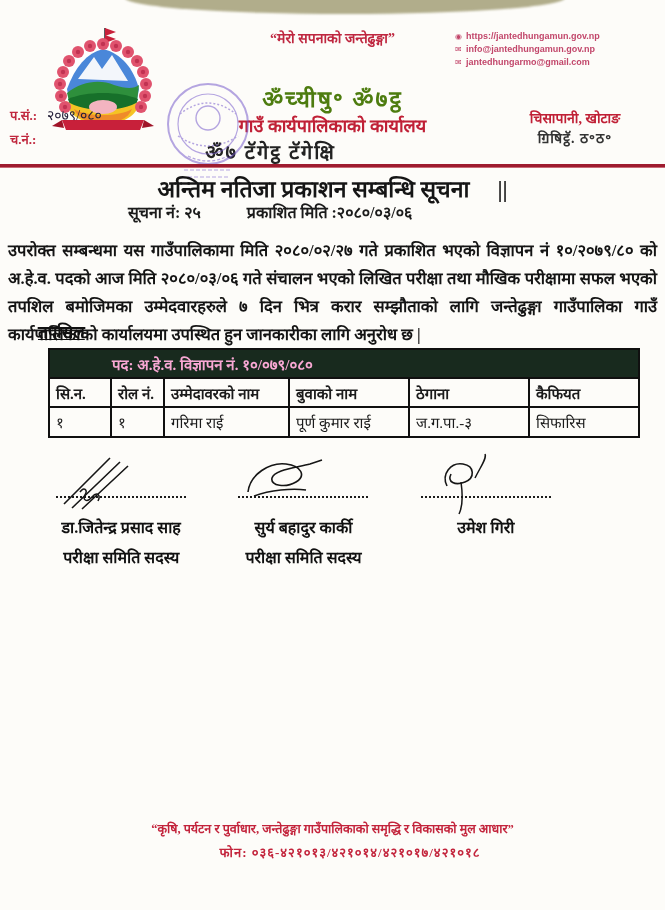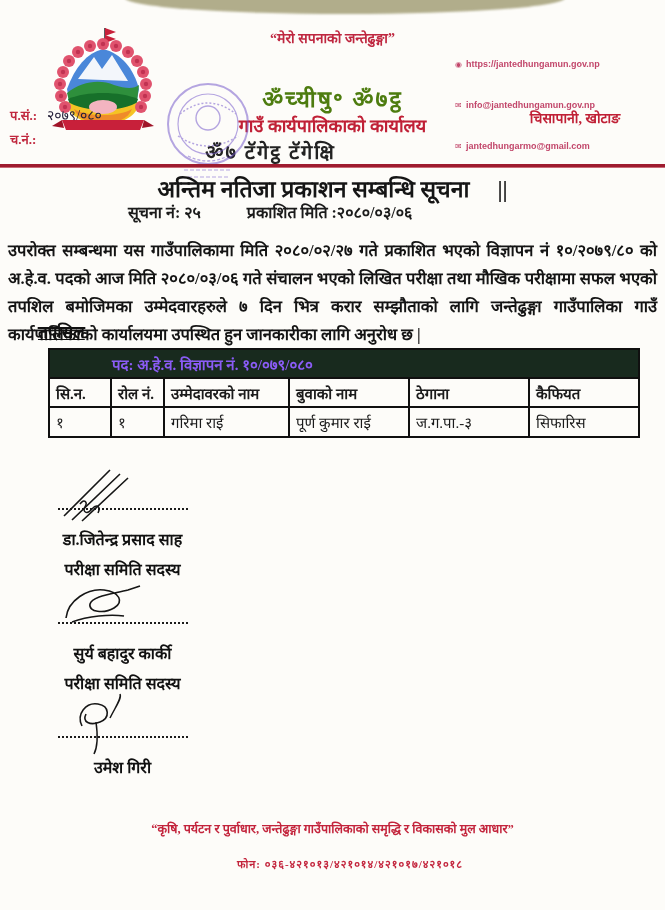--- a/index.html
+++ b/index.html
@@ -34,21 +34,21 @@
   }
   .script2{
     position:absolute;top:138px;left:0;width:541px;text-align:center;
     color:#222;font-size:20px;font-weight:bold;letter-spacing:2px;
   }
   .refs{position:absolute;left:10px;top:104px;font-size:13px;line-height:24px;}
   .refs .lbl{color:#c0273e;font-weight:bold;}
   .refs .val{color:#24203a;font-weight:normal;font-size:14px;margin-left:10px;}
   .contacts{position:absolute;left:455px;top:30px;font-size:9px;line-height:12px;
     color:#c2476b;font-family:"Liberation Sans","DejaVu Sans",sans-serif;font-weight:bold;}
-  .contacts .row{white-space:nowrap;margin-top:28px;}
+  .contacts .row{white-space:nowrap;}
   .contacts .ic{display:inline-block;width:11px;color:#c2476b;font-size:8px;}
   .addr{position:absolute;left:495px;top:108px;width:160px;text-align:center;
     color:#c02036;font-weight:bold;font-size:14px;}
   .addr-script{position:absolute;left:495px;top:128px;width:160px;text-align:center;
     color:#333;font-weight:bold;font-size:14px;letter-spacing:1px;}
   .stamp{
     position:absolute;left:158px;top:78px;width:100px;height:104px;
     opacity:.5;filter:blur(.7px);pointer-events:none;
   }
   .red-rule{
@@ -74,43 +74,42 @@
     text-decoration:underline;color:#111;margin-left:30px;
   }
   
   .result-table{
     position:absolute;top:348px;left:48px;width:590px;
     border-collapse:collapse;table-layout:fixed;
     font-size:15px;
   }
   .result-table td{border:2px solid #101010;padding:2px 6px;height:24px;}
   .result-table .cap{
-    background:#182a1e;color:#8b5cf6;font-weight:bold;padding-left:62px;height:23px;
+    background:#182a1e;color:#f9a8d4;font-weight:bold;padding-left:62px;height:23px;
   }
   .result-table .hdr td{font-weight:bold;height:23px;}
   
   .sigs{
-    position:absolute;top:466px;left:0;width:611px;
+    position:absolute;top:454px;left:0;width:611px;
     display:flex;justify-content:space-between;box-sizing:border-box;
     padding:0 34px 0 30px;
-    flex-direction:column;
   }
   .sig-block{position:relative;width:185px;text-align:center;}
   .sig-art{position:absolute;left:28px;top:-2px;}
   .sig-dots{margin-top:42px;border-bottom:2.5px dotted #1c1c1c;height:0;width:130px;
     display:inline-block;}
   .sig-name{margin-top:14px;font-size:16px;font-weight:bold;color:#111;}
   .sig-role{margin-top:8px;font-size:16px;font-weight:bold;color:#111;}
   
   .footer{
     position:absolute;top:820px;left:0;width:665px;text-align:center;
     color:#c3243c;font-weight:bold;
   }
   .footer .motto{font-size:12.5px;}
-  .footer .phone{font-size:11px;margin-top:19px;letter-spacing:1px;padding-left:35px;}
+  .footer .phone{font-size:13px;margin-top:6px;letter-spacing:1px;padding-left:35px;}
 </style>
 </head>
 <body>
 
 <div class="photo-band"></div>
 
 <div class="header">
 
   <div class="emblem">
     <svg width="122" height="108" viewBox="0 0 122 108">
@@ -181,20 +180,21 @@
     <div><span class="lbl">च.नं.:</span></div>
   </div>
 
   <div class="contacts">
     <div class="row"><span class="ic">◉</span><span>https://jantedhungamun.gov.np</span></div>
     <div class="row"><span class="ic">✉</span><span>info@jantedhungamun.gov.np</span></div>
     <div class="row"><span class="ic">✉</span><span>jantedhungarmo@gmail.com</span></div>
   </div>
 
   <div class="addr">चिसापानी, खोटाङ</div>
+  <div class="addr-script">ॻिषिट्ठॅ. ठ॰ठ॰</div>
 
   <div class="stamp">
     <svg width="100" height="104" viewBox="0 0 100 104">
       <circle cx="50" cy="46" r="40" fill="none" stroke="#6e50c8" stroke-width="2"></circle>
       <circle cx="50" cy="46" r="30" fill="none" stroke="#6e50c8" stroke-width="1.2"></circle>
       <circle cx="50" cy="40" r="12" fill="none" stroke="#6e50c8" stroke-width="1.4"></circle>
       <path d="M22,36 q28,-22 56,0" fill="none" stroke="#6e50c8" stroke-width="1.5" stroke-dasharray="2,2"></path>
       <path d="M20,58 q30,20 60,0" fill="none" stroke="#6e50c8" stroke-width="1.5" stroke-dasharray="2,2"></path>
       <path d="M30,78 q20,10 40,0" fill="none" stroke="#6e50c8" stroke-width="1.3" stroke-dasharray="3,2"></path>
       <path d="M26,92 h48 M30,99 h40" stroke="#6e50c8" stroke-width="1.2" stroke-dasharray="4,2"></path>

